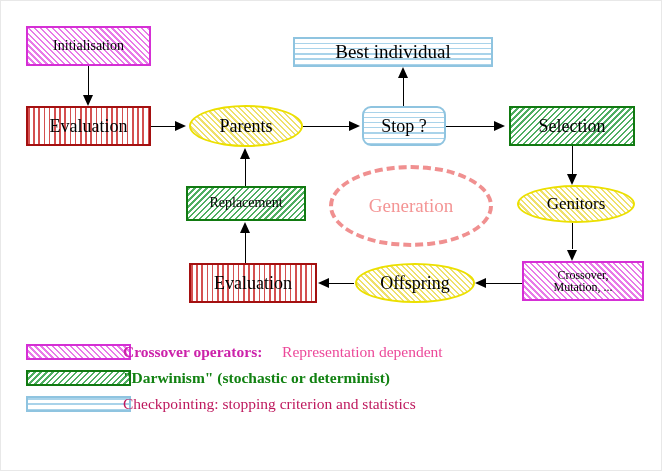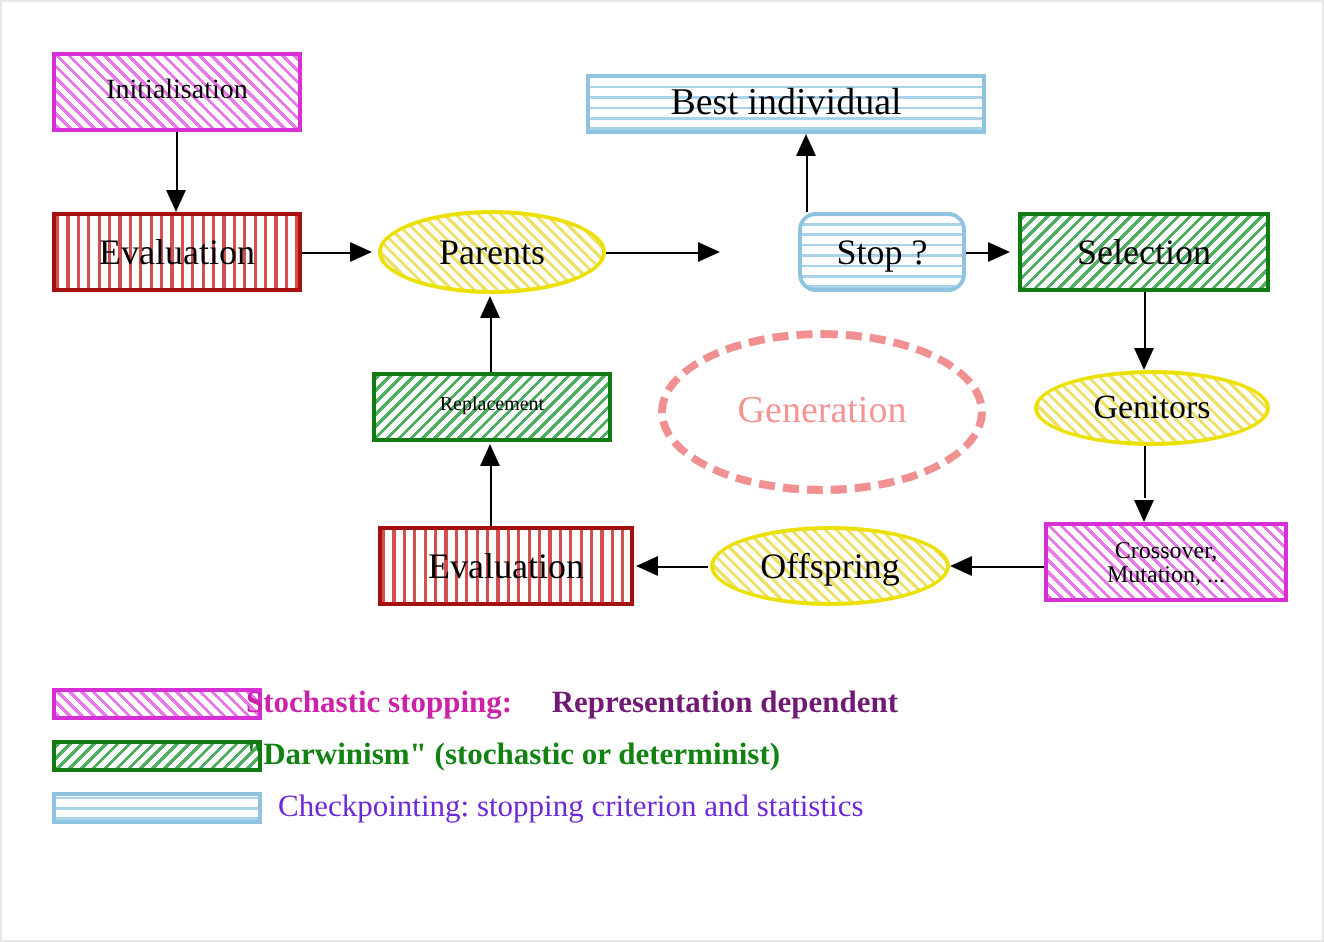--- a/index.html
+++ b/index.html
@@ -128,24 +128,24 @@
     height: 16px;
     box-sizing: border-box;
   }
   .legend-text {
     position: absolute;
     left: 122px;
     font-size: 15.5px;
     white-space: nowrap;
   }
   .lt-magenta { color: #cc22aa; font-weight: bold; }
-  .lt-gold    { color: #701a75; font-weight: bold; }
+  .lt-gold    { color: #ec4899; }
   .lt-green   { color: #128212; font-weight: bold; }
   .lt-red     { color: #cc1111; font-weight: bold; }
-  .lt-blue    { color: #6d28d9; margin-left: 16px; }
+  .lt-blue    { color: #be185d; }
 </style>
 </head>
 <body>
 
 <div id="canvas">
 
   <div class="ln ln-v" style="left:87px; top:65px; height:31px;"></div>
   <div class="arrow ar-down" style="left:82px; top:94px;"></div>
 
   <div class="ln ln-h" style="left:150px; top:125px; width:26px;"></div>
@@ -187,29 +187,29 @@
   </div>
 
   <div class="node fill-blue" style="left:292px; top:36px; width:200px; height:30px; font-size:19px;">
     <span class="lbl">Best individual</span>
   </div>
 
   <div class="node fill-yellow-ellipse" style="left:188px; top:104px; width:114px; height:42px; font-size:18px;">
     <span class="lbl">Parents</span>
   </div>
 
-  <div class="node fill-blue rounded" style="left:361px; top:105px; width:84px; height:40px; font-size:18px;margin-left:37px;">
+  <div class="node fill-blue rounded" style="left:361px; top:105px; width:84px; height:40px; font-size:18px;">
     <span class="lbl">Stop ?</span>
   </div>
 
   <div class="node fill-green" style="left:508px; top:105px; width:126px; height:40px; font-size:18px;">
     <span class="lbl">Selection</span>
   </div>
 
-  <div class="node fill-green" style="left:185px; top:185px; width:120px; height:35px; font-size:10px;">
+  <div class="node fill-green" style="left:185px; top:185px; width:120px; height:35px; font-size:14px;">
     <span class="lbl">Replacement</span>
   </div>
 
   <div class="gen-ellipse" style="left:328px; top:164px; width:164px; height:82px; font-size:19px;">
     <span class="lbl">Generation</span>
   </div>
 
   <div class="node fill-magenta" style="left:521px; top:260px; width:122px; height:40px; font-size:12px;">
     <span class="lbl">Crossover,
 Mutation, ...</span>
@@ -225,21 +225,21 @@
 
   <div class="node fill-yellow-ellipse" style="left:354px; top:262px; width:120px; height:40px; font-size:18px;">
     <span class="lbl">Offspring</span>
   </div>
 
   <div id="legend">
 
     <div class="legend-row">
       <div class="legend-swatch fill-magenta"></div>
       <div class="legend-text">
-        <span class="lt-magenta">Stochastic stopping:</span>
+        <span class="lt-magenta">Crossover operators:</span>
         <span style="display:inline-block; width:12px;"></span>
         <span class="lt-gold">Representation dependent</span>
       </div>
     </div>
 
     <div class="legend-row">
       <div class="legend-swatch fill-green"></div>
       <div class="legend-text">
         <span class="lt-green">"Darwinism" (stochastic or determinist)</span>
       </div>

